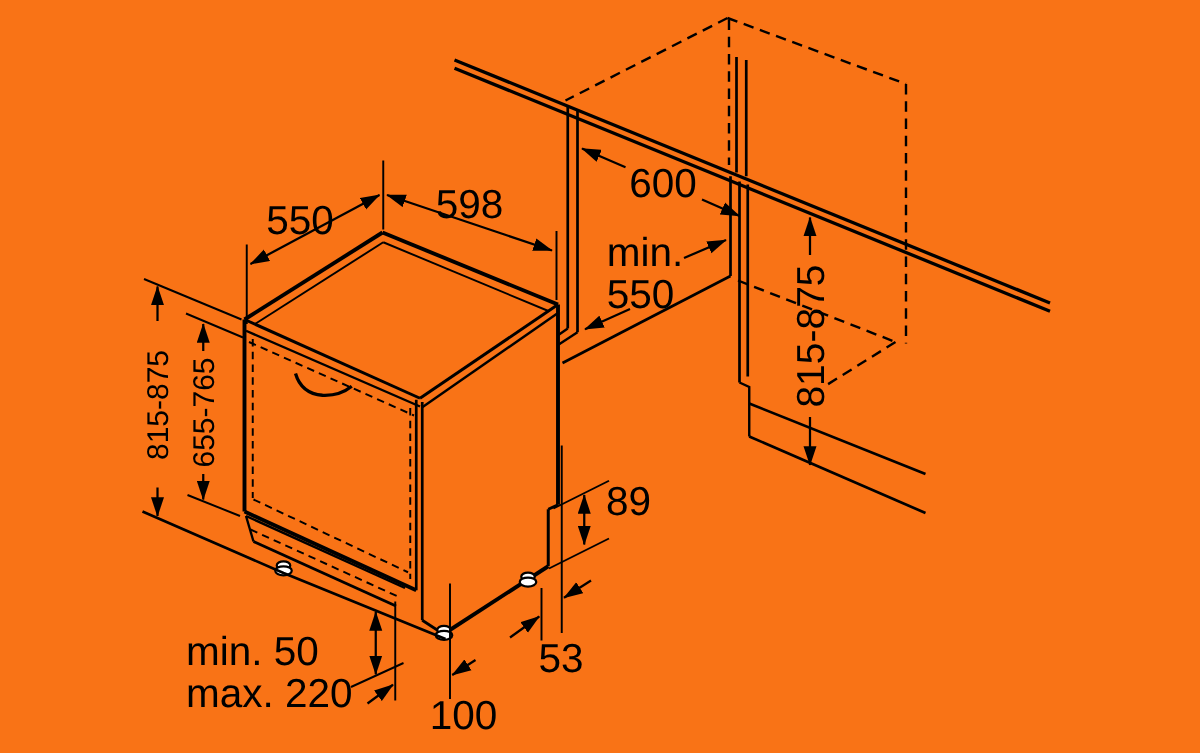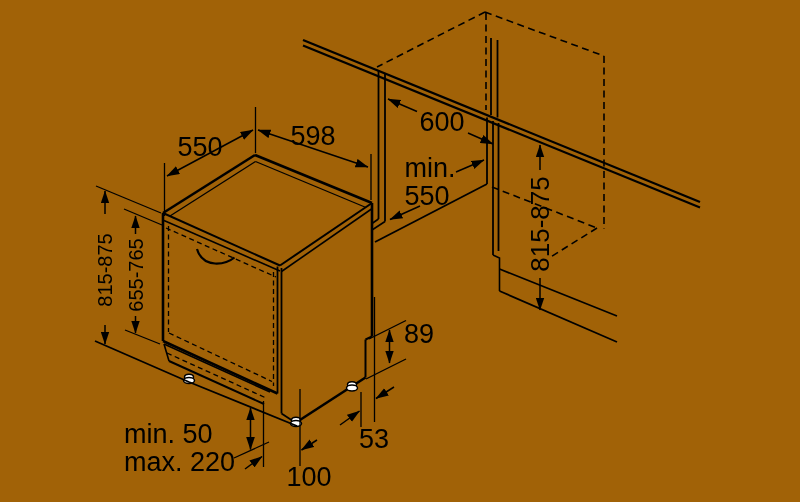--- a/index.html
+++ b/index.html
@@ -1,16 +1,16 @@
 <!DOCTYPE html>
 <html><head>
 <meta charset="utf-8">
 <style>
   html,body{margin:0;padding:0;background:#ffffff;}
-  #stage{position:relative;width:800px;height:502px;background:#a16207;overflow:hidden;
+  #stage{position:relative;width:800px;height:502px;background:#f97316;overflow:hidden;
          font-family:"Liberation Sans", sans-serif;}
   svg{display:block}
   .ln{stroke:#000;fill:none;stroke-linecap:butt;}
   .w26{stroke-width:2.6}.w22{stroke-width:2.2}.w20{stroke-width:2}.w18{stroke-width:1.8}
   .w16{stroke-width:1.6}.w13{stroke-width:1.3}
   .dash{stroke-dasharray:7 4.5}
   .dashsm{stroke-dasharray:5 3.5;stroke-width:1.3}
   .dim{stroke:#000;stroke-width:1.5;fill:none}
   .ext{stroke:#000;stroke-width:1.3;fill:none}
   text{fill:#000;}

